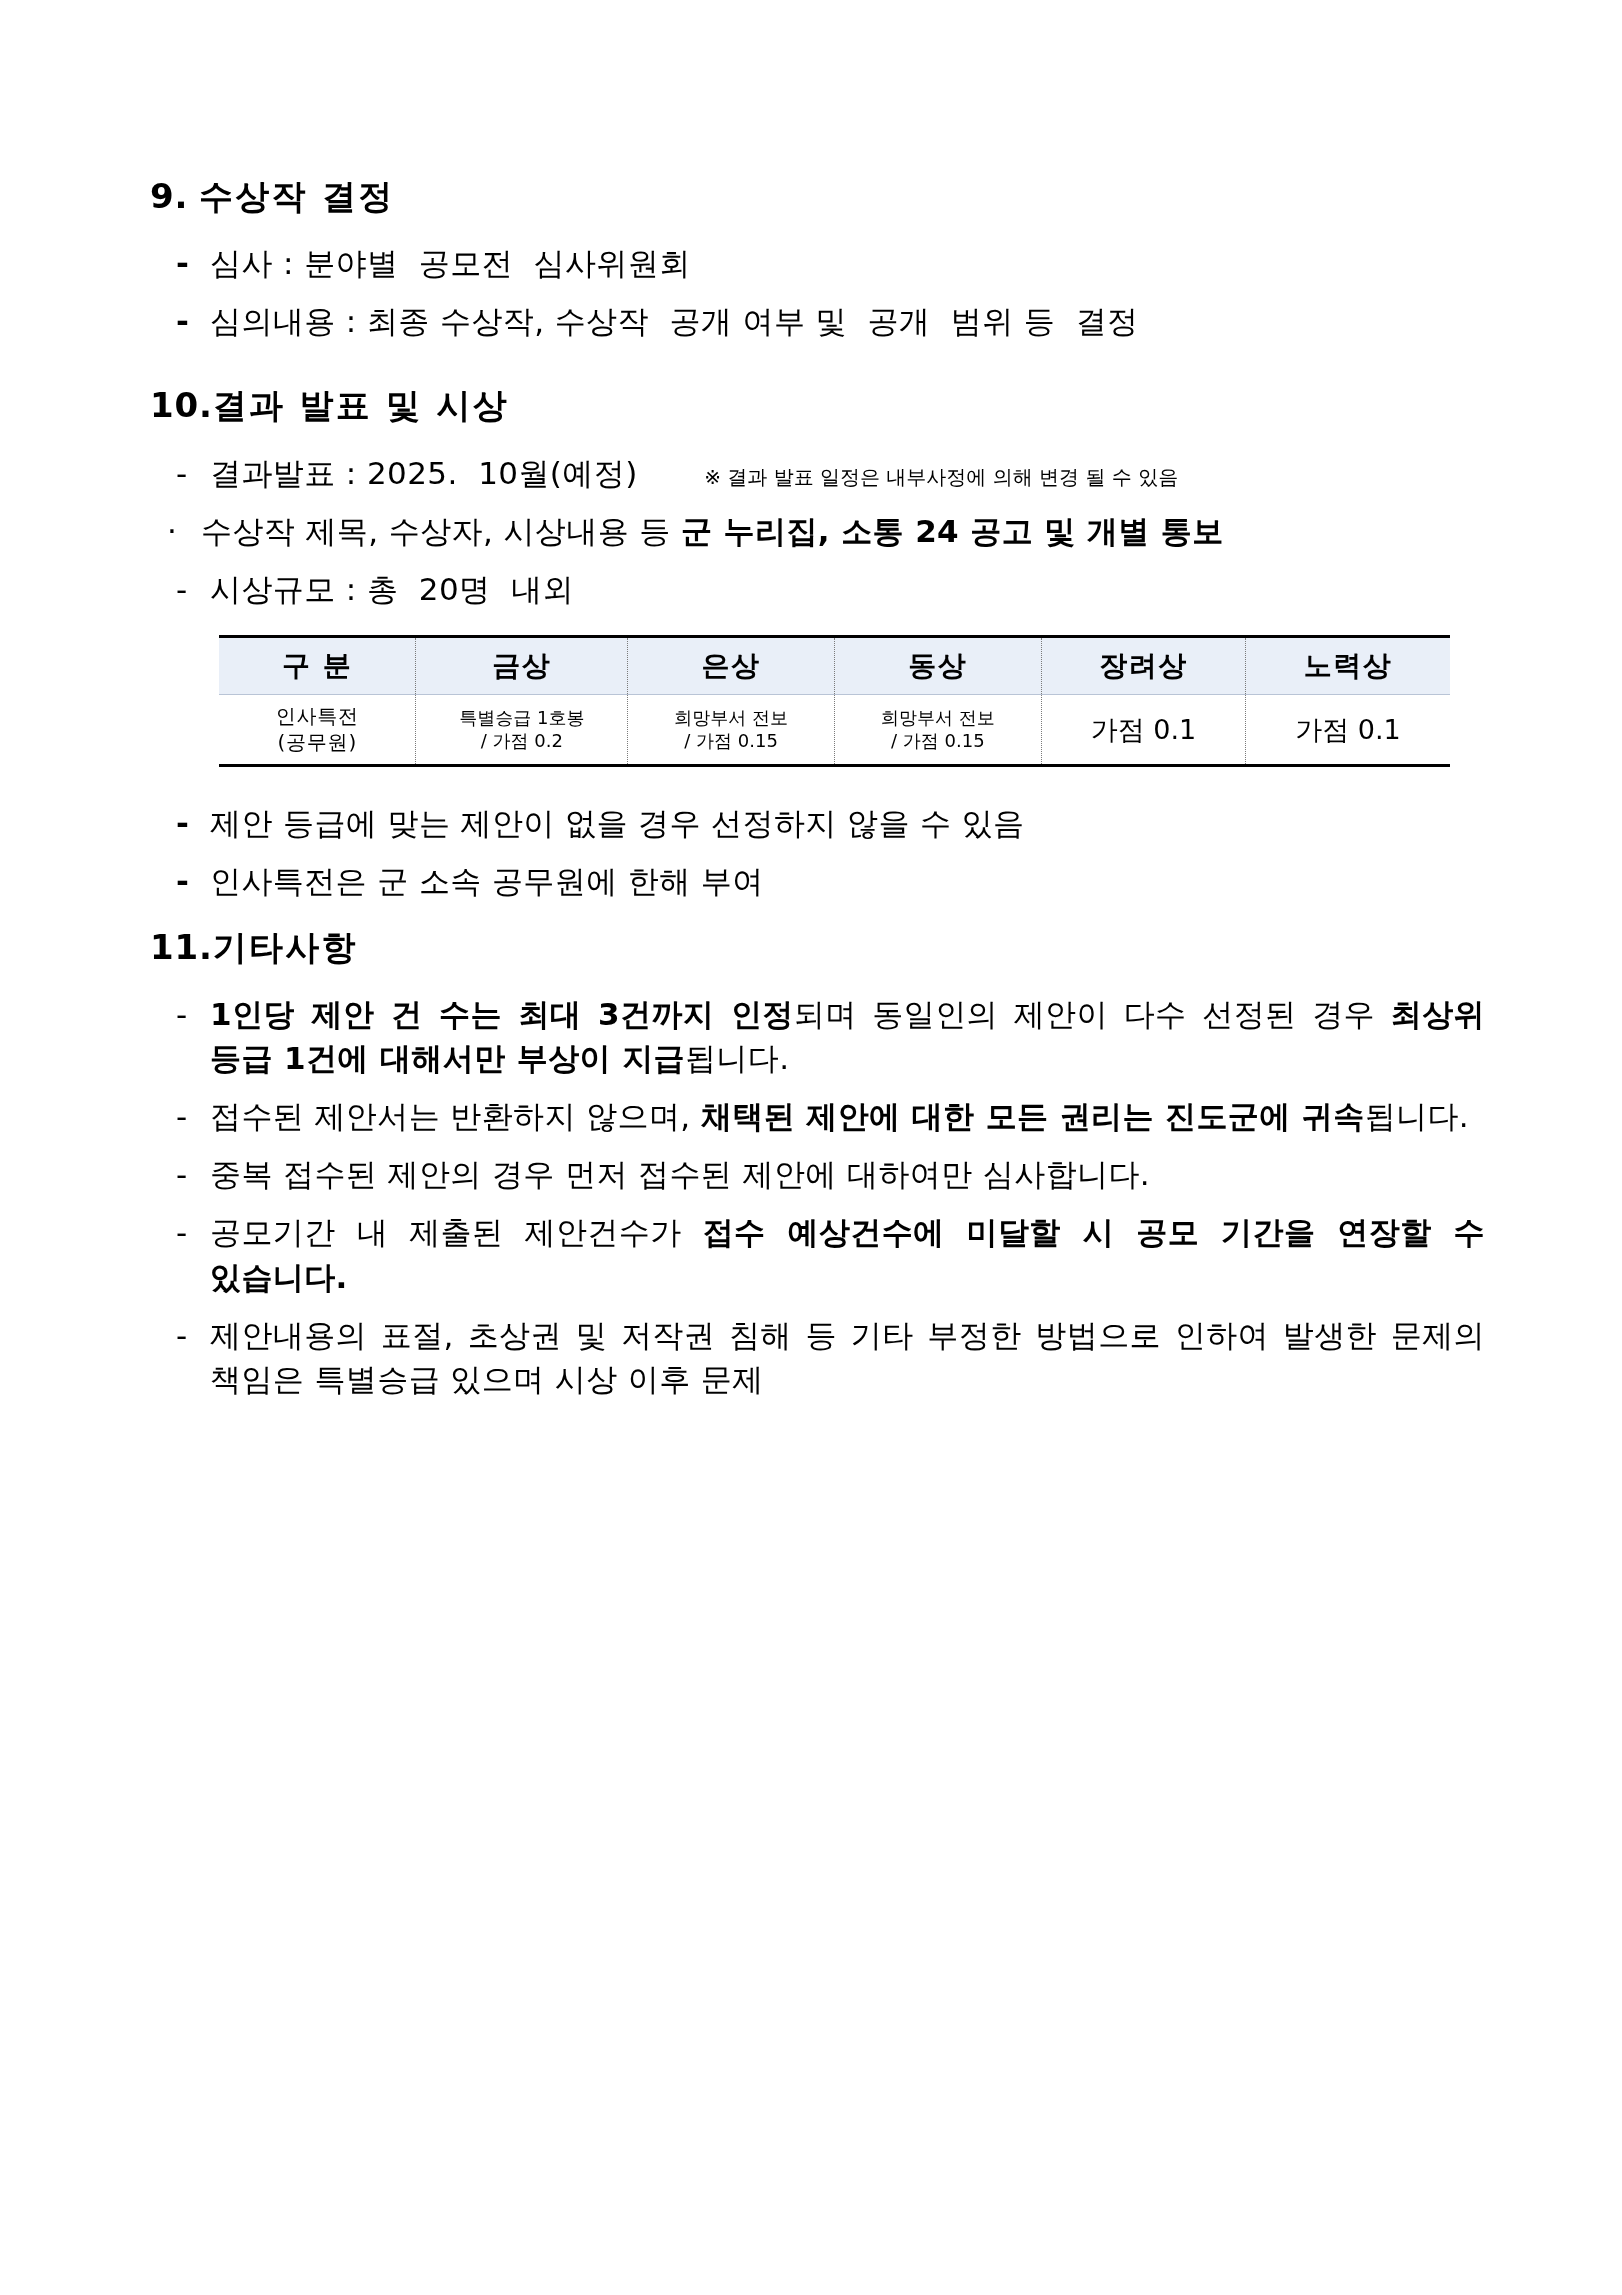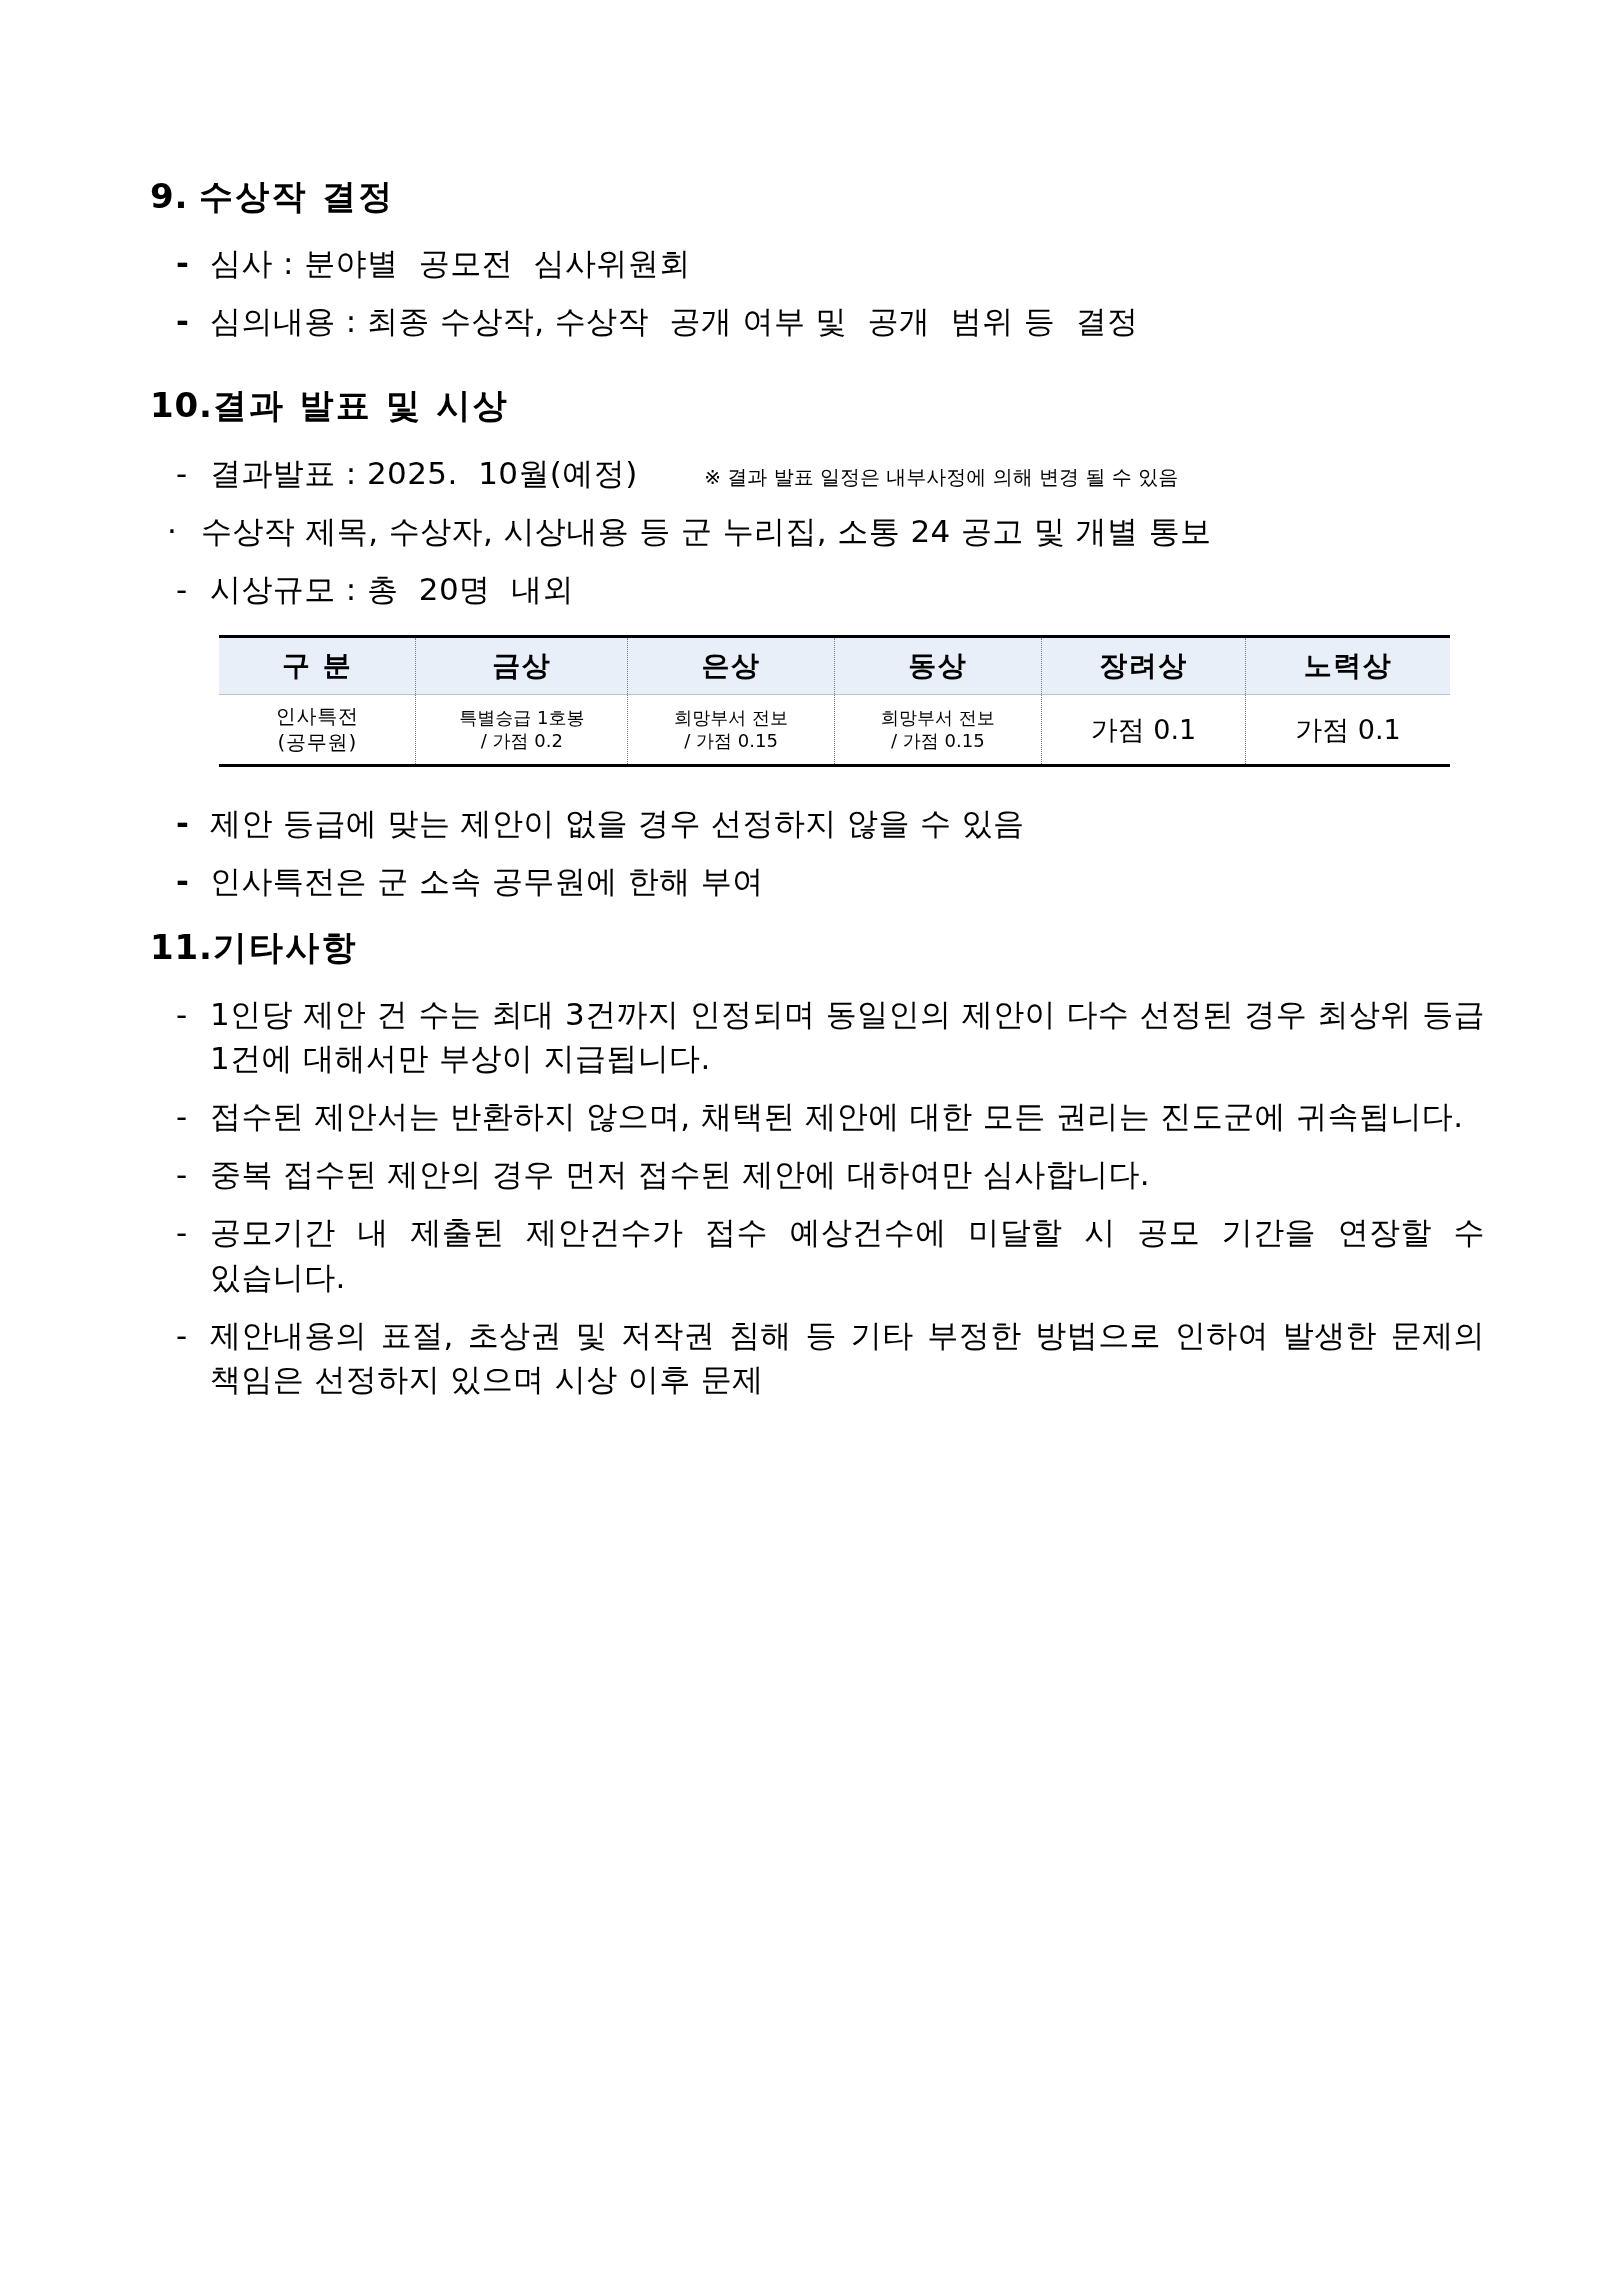--- a/index.html
+++ b/index.html
@@ -79,21 +79,21 @@
   }
   .bullet.indent1 { margin-left: 26px; }
   .bullet.indent2 { margin-left: 17px; }
 
   .small-note {
     font-size: 20px;
     letter-spacing: 0px;
     margin-left: 46px;
   }
 
-  b, .b { font-weight: 400; }
+  b, .b { font-weight: 700; }
 
   .justify .btext {
     text-align: justify;
     text-align-last: left;
     word-break: keep-all;
   }
 
   
   .award-table-wrap {
     margin-left: 69px;
@@ -311,18 +311,18 @@
 
     <div class="bullet indent1 justify">
       <span class="mark thin">-</span>
       <span class="btext"><span>공모기간 내 제출된 제안건수가 </span><b>접수 예상건수에 미달할 시 공모 기간을 연장할 수 있습니다.</b></span>
     </div>
 
     <div class="gap-sm"></div>
 
     <div class="bullet indent1 justify">
       <span class="mark thin">-</span>
-      <span class="btext"><span>제안내용의 표절, 초상권 및 저작권 침해 등 기타 부정한 방법으로 인하여 발생한 문제의 책임은 선정하지 있으며 시상 이후 문제</span></span>
+      <span class="btext"><span>제안내용의 표절, 초상권 및 저작권 침해 등 기타 부정한 방법으로 인하여 발생한 문제의 책임은 특별승급 있으며 시상 이후 문제</span></span>
     </div>
 
   </div>
 </div>
 
 
 </body></html>

